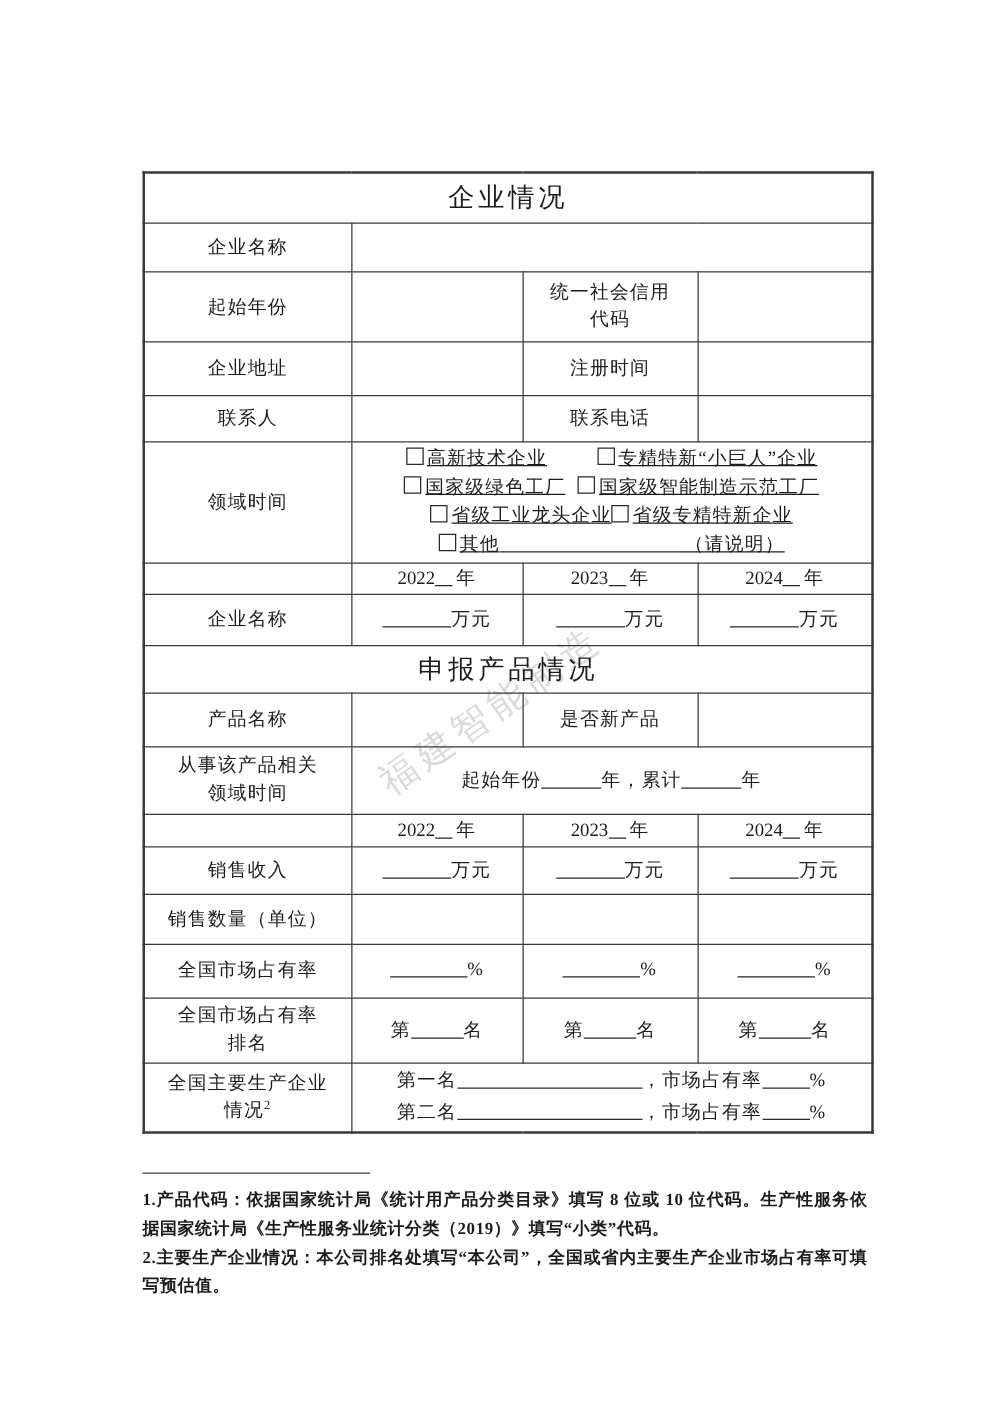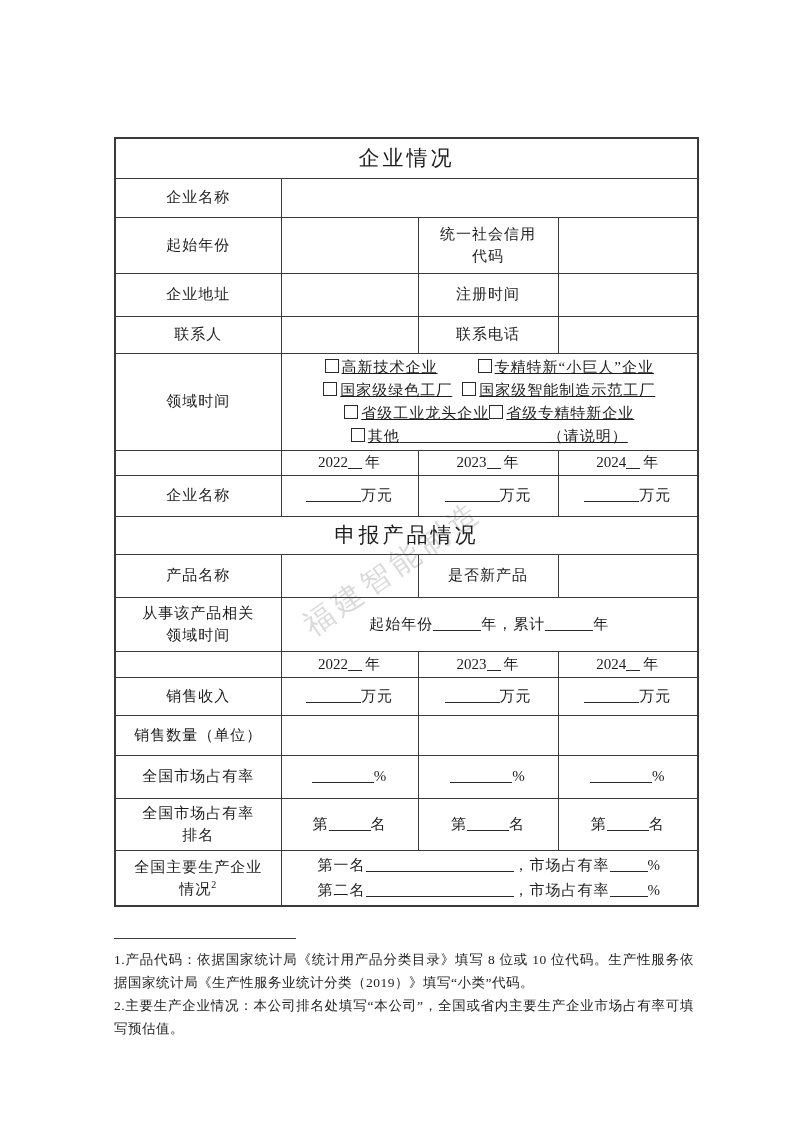--- a/index.html
+++ b/index.html
@@ -39,21 +39,21 @@
   .cb {
     display:inline-block; width:12px; height:12px; border:1.5px solid #2a2a2a;
     margin-right:3px; vertical-align:-1px; background:transparent;
   }
   .type-cell { text-align:left; padding:4px 2px 4px 6px; line-height:23px; letter-spacing:0.5px;text-decoration:underline; }
   .type-line { white-space:nowrap; }
   .gap-lg { margin-left:40px; } .gap-sm { margin-left:10px; } .gap-no { margin-left:0; }
   .producers-cell { text-align:left; padding-left:8px; line-height:25px; letter-spacing:0.5px; }
   .year-num { font-family:Liberation Serif, serif; font-size:15px; letter-spacing:0; }
   .year-suffix { margin-left:3px; }
-  .footnotes { position:absolute; left:114px; top:938px; width:580px; z-index:1; }
+  .footnotes { position:absolute; left:114px; top:938px; width:580px; z-index:1;font-weight:bold; }
   .fn-sep { width:182px; border-top:1px solid #3f3f3f; height:0; margin-bottom:9px; }
   .fn { font-size:13.5px; line-height:23px; letter-spacing:0.5px; text-align:justify; }
 </style>
 </head>
 <body>
 
 <div class="watermark">福建智能制造</div>
 
 <table class="doc-table">
   <colgroup>

